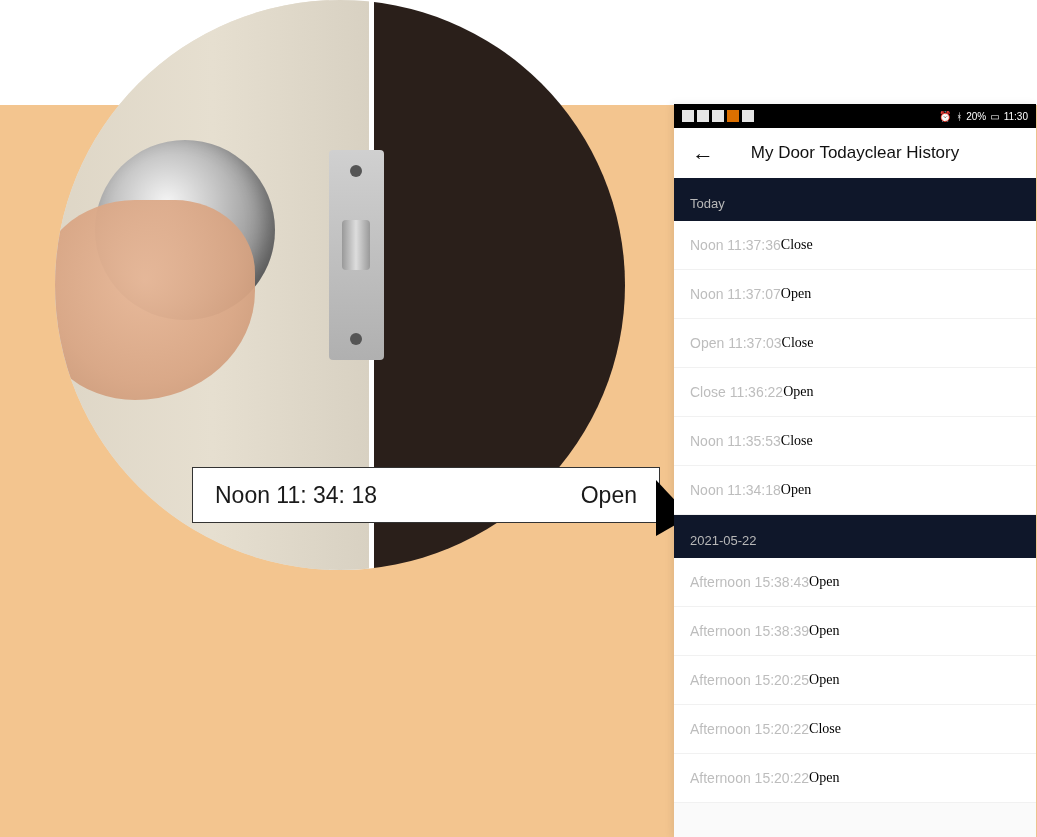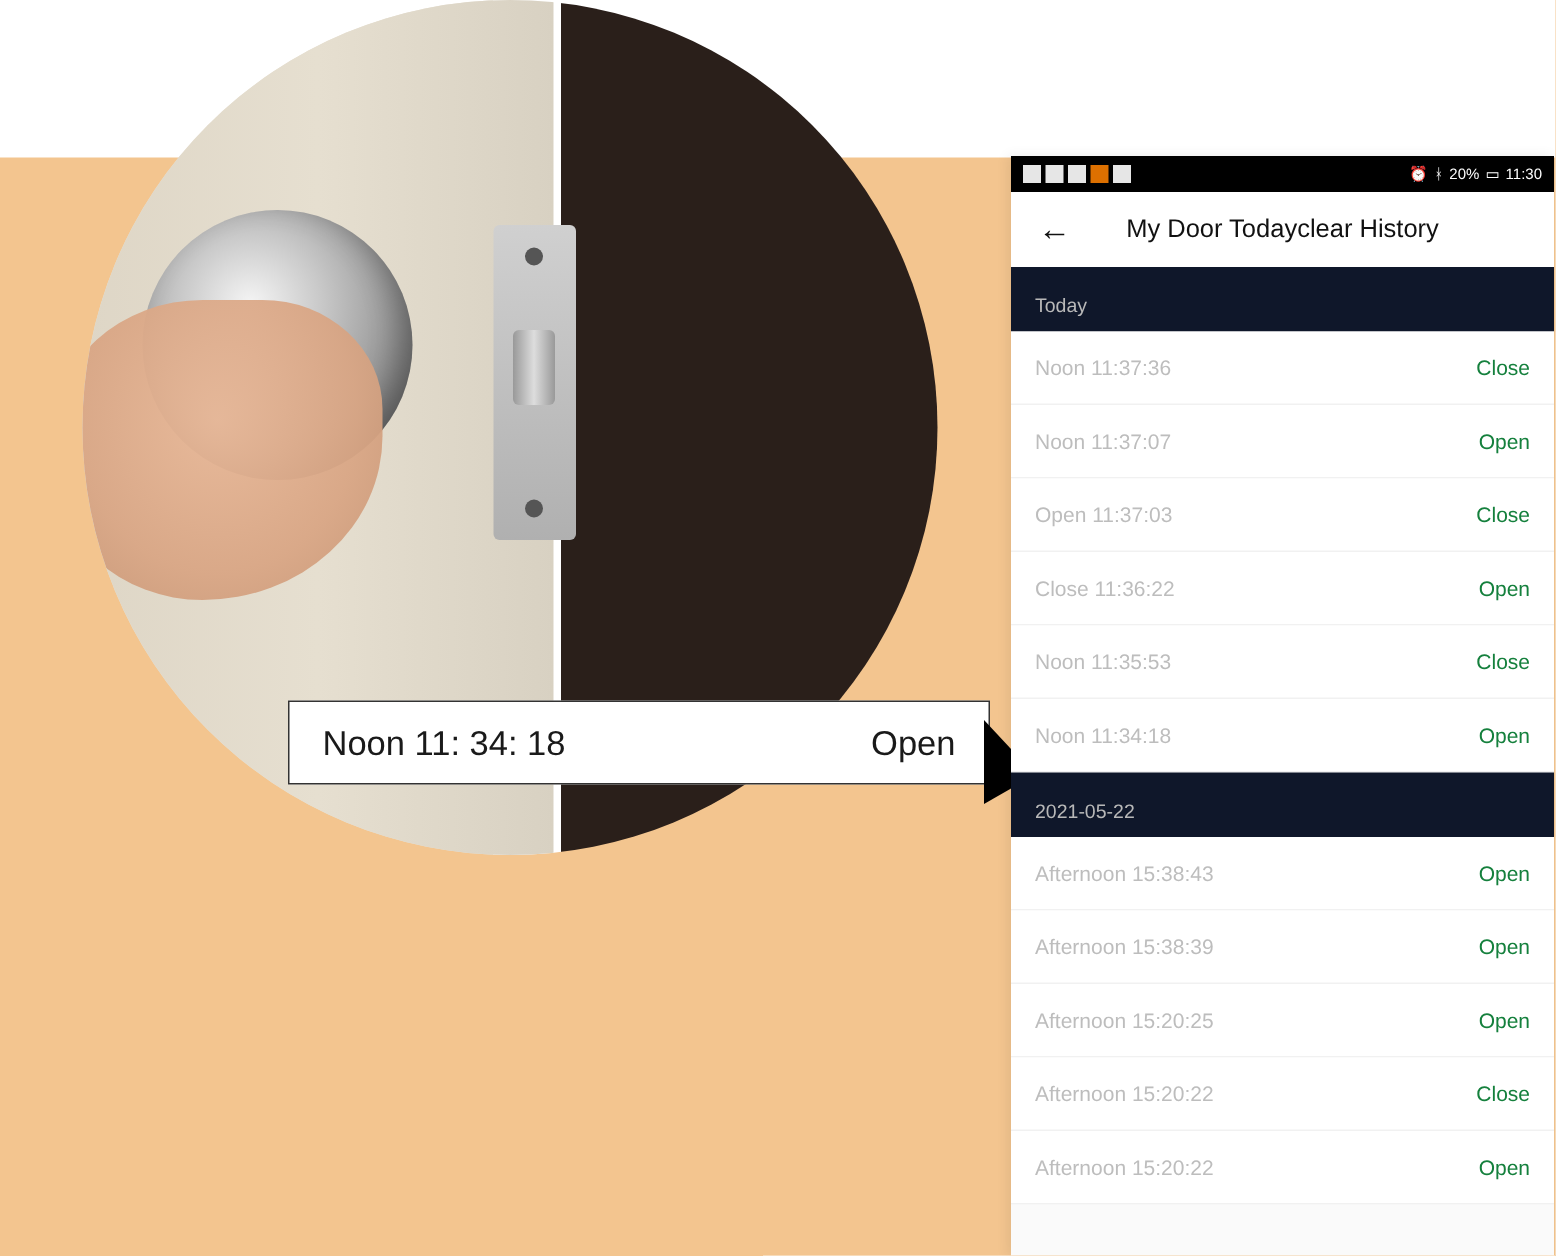--- a/index.html
+++ b/index.html
@@ -141,29 +141,29 @@
       background: #fafafa;
     }
     .section-label {
       padding: 18px 16px 10px;
       font-size: 13px;
       color: #b8b8b8;
       background:#0f172a;
     }
     .history-row {
       display: flex;
-      justify-content: space-between;
+      justify-content: flex-start;
       align-items: center;
       padding: 16px 16px;
       background: #ffffff;
       border-bottom: 1px solid #f1f1f1;
       font-size: 14px;
     }
     .row-time { color: #bdbdbd; }
-    .row-status { color: #15803d; font-weight: 500; }
+    .row-status { color: #000000; font-weight: 500; font-family: Liberation Serif, serif; }
   </style>
 </head>
 <body>
 
 <div class="peach-bg"></div>
 
 <div class="circle-photo">
   <div class="door-panel"></div>
   <div class="latch-plate">
     <div class="latch-hole t"></div>

